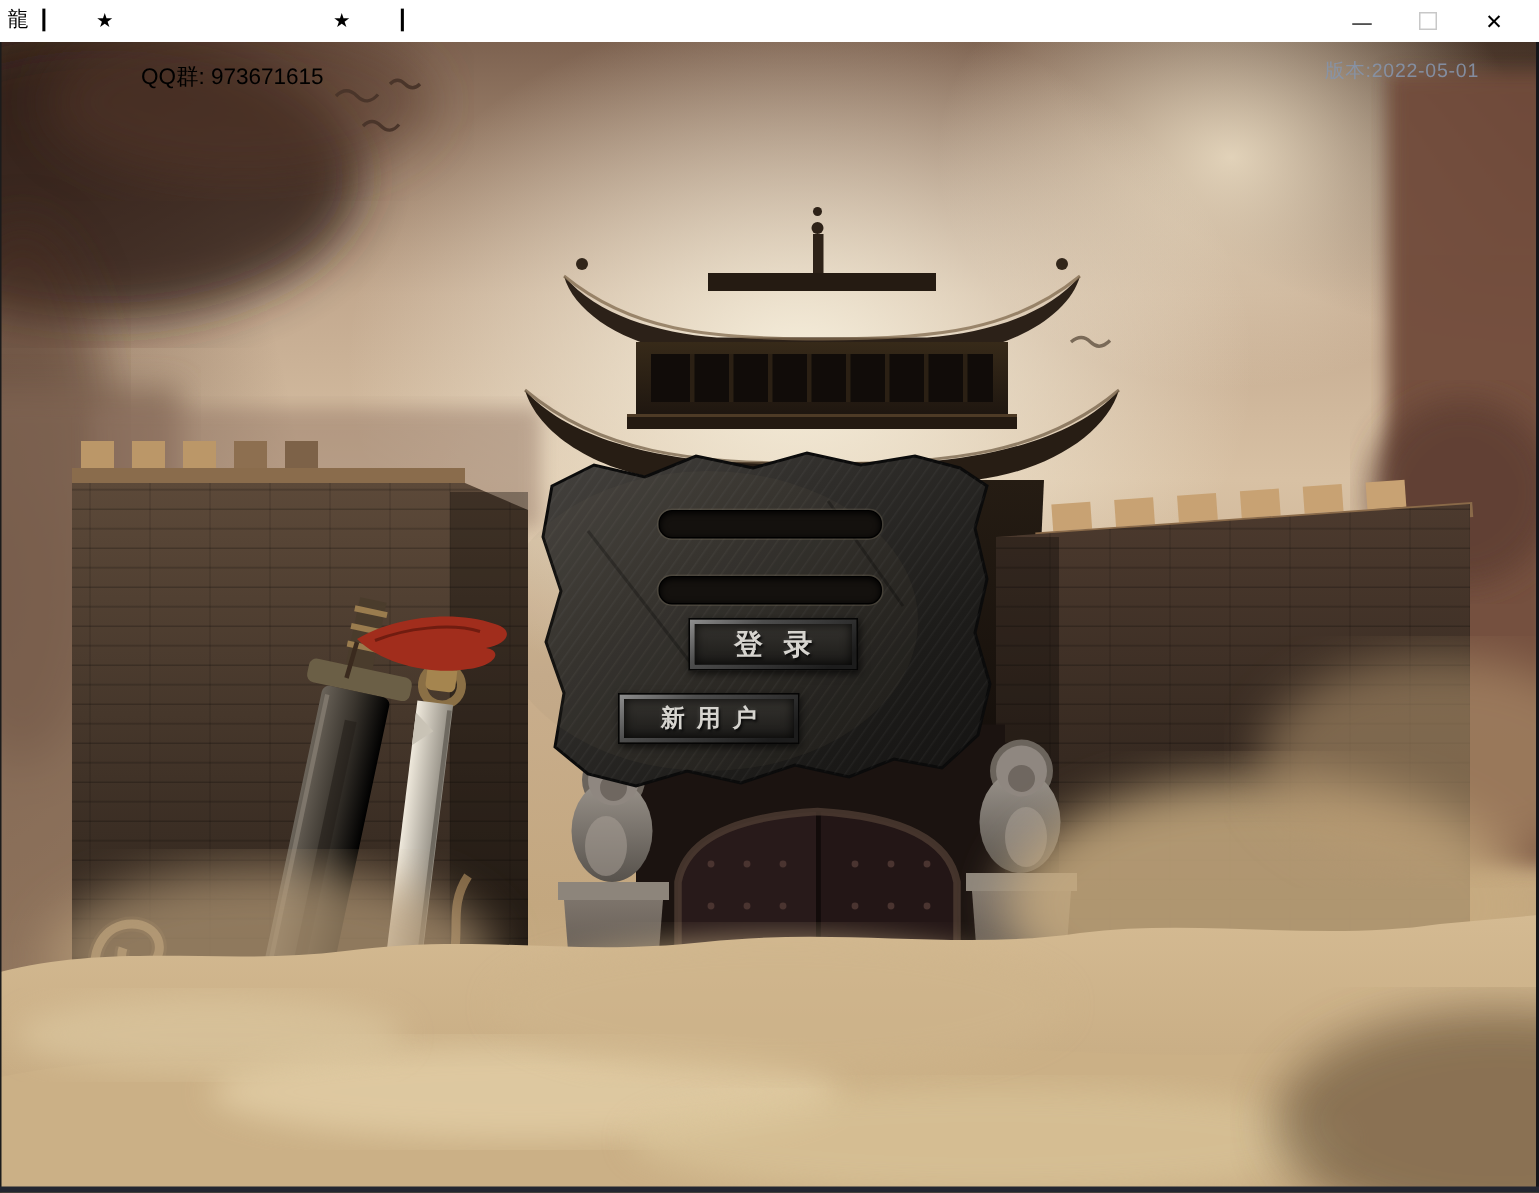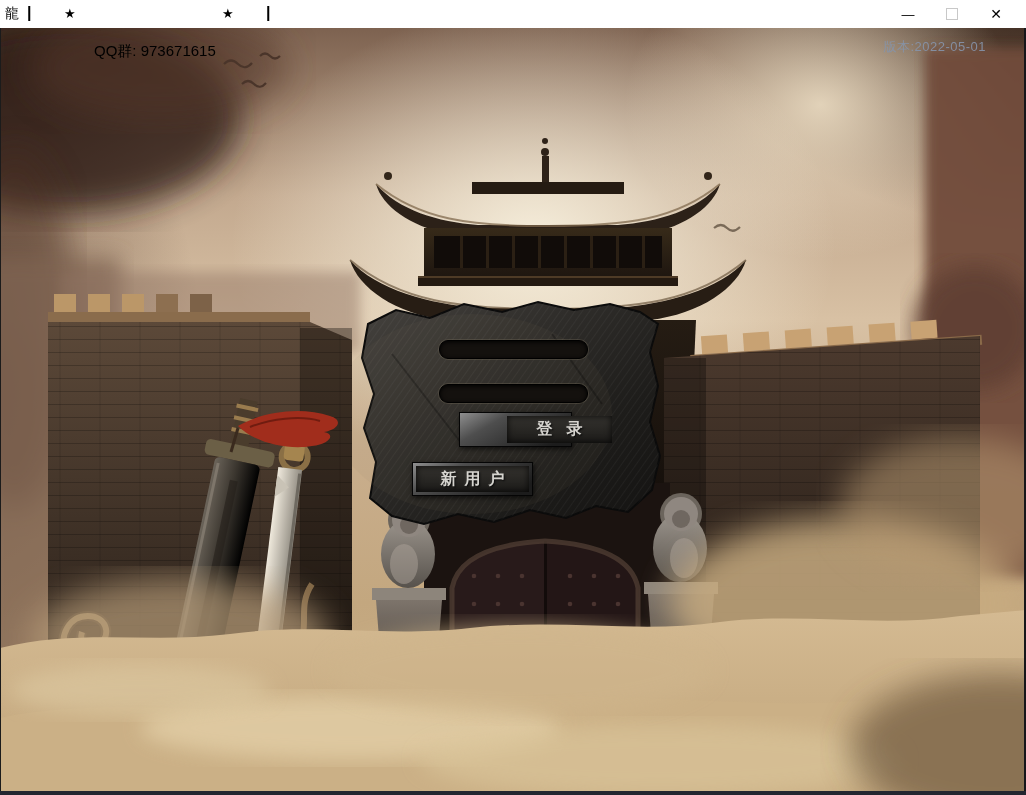--- a/index.html
+++ b/index.html
@@ -45,21 +45,21 @@
   .stone-input{width:149px;height:19px;border-radius:9px;background:#14110e;border:1px solid #000;
      box-shadow:inset 0 1px 4px #000,0 0 0 1px rgba(125,115,95,.30);color:#cfc8ba;
      padding:0 8px;font-size:12px;outline:none;}
   .stone-btn{border:1px solid #050505;background:linear-gradient(150deg,#8f8f8f,#4e4e4e 30%,#1c1c1c 88%);
      padding:3px;box-shadow:1px 2px 5px rgba(0,0,0,.65);cursor:pointer;}
   .stone-btn .inner{width:100%;height:100%;box-sizing:border-box;
      background:linear-gradient(180deg,#35332f,#1c1b19);box-shadow:inset 0 0 7px rgba(0,0,0,.85);
      display:flex;align-items:center;justify-content:center;color:#d6d4cf;font-weight:bold;
      font-family:"DejaVu Serif",serif;text-shadow:1px 1px 2px #000,0 0 3px rgba(255,255,255,.18);}
   .btn-login{left:459px;top:384px;width:113px;height:35px;}
-  .btn-login .inner{font-size:16px;letter-spacing:14px;padding-left:14px;margin-left:44px;}
+  .btn-login .inner{font-size:19px;letter-spacing:14px;padding-left:14px;}
   .btn-new{left:412px;top:434px;width:121px;height:34px;}
   .btn-new .inner{font-size:16px;letter-spacing:8px;padding-left:8px;}
   .btn-chg{left:519px;top:434px;width:102px;height:34px;}
   .btn-chg .inner{font-size:16px;letter-spacing:2px;padding-left:2px;}
 
   
   .edge{position:absolute;z-index:50;}
   .edge-left{left:0;top:28px;width:1px;height:767px;background:#1b1b1b;}
   .edge-right{right:0;top:28px;width:2px;height:767px;background:#16161a;}
   .edge-bottom{left:0;bottom:0;width:1026px;height:4px;background:#232630;}

